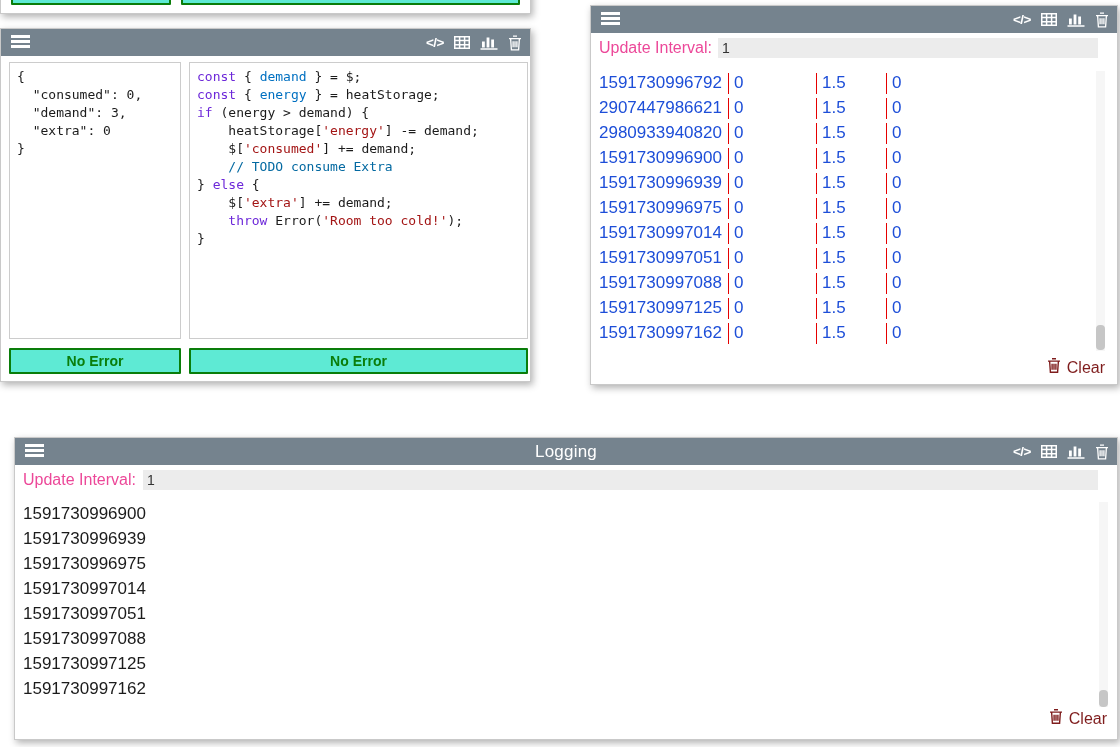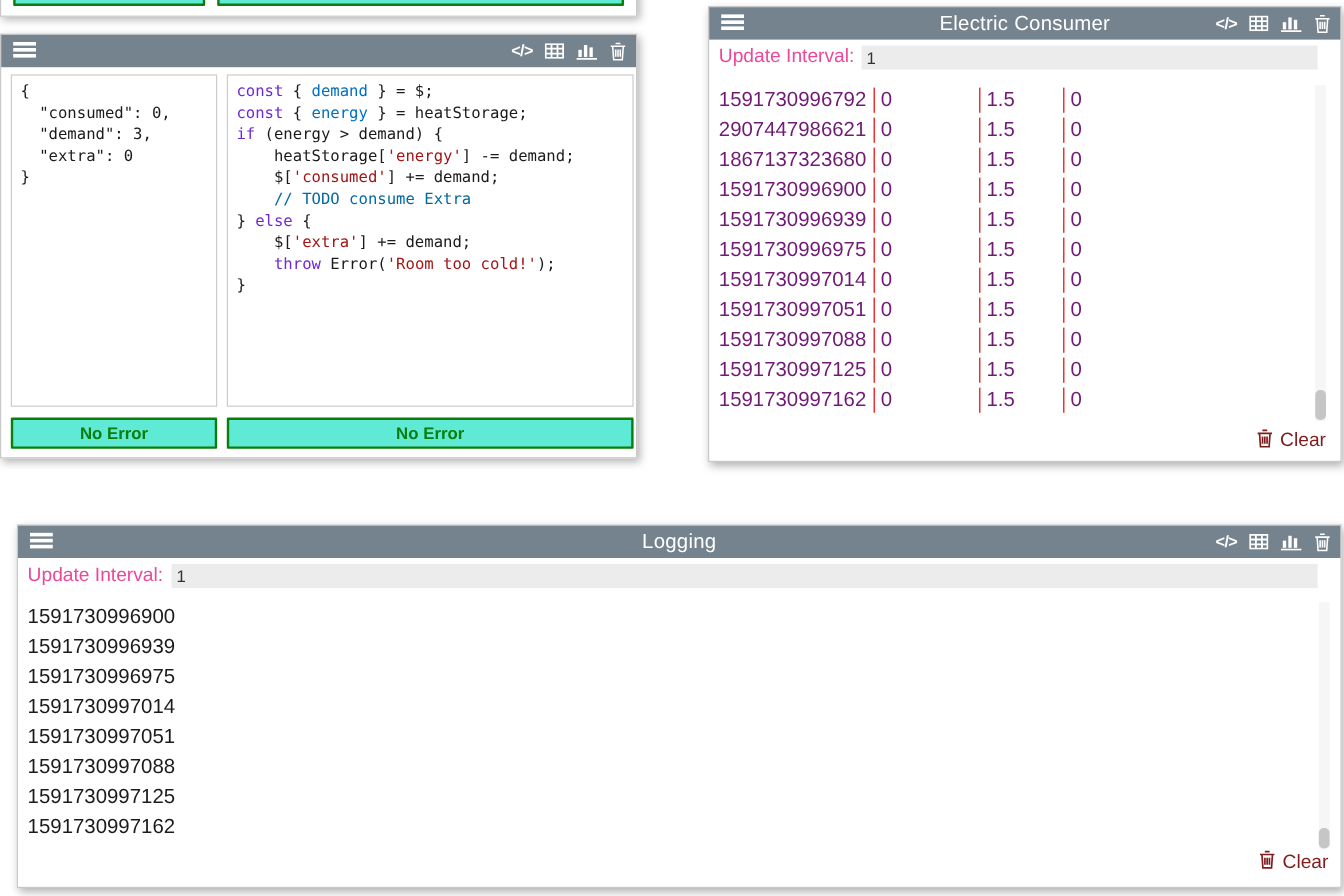--- a/index.html
+++ b/index.html
@@ -31,21 +31,21 @@
 
   .statusbtn { position: absolute; height: 26px; background: #5eead4; border: 2px solid #0a7d0a;
     color: #0a7d0a; font-weight: bold; font-size: 14px; text-align: center;
     line-height: 22px; border-radius: 1px; cursor: pointer; }
 
   .uilabel { position: absolute; font-size: 16px; color: #ec4899; }
   .uinput { position: absolute; height: 20px; background: #ececec; border: none;
     font-size: 14px; color: #333; padding: 0 4px; font-family: "Liberation Sans", sans-serif; }
 
   .erow { position: relative; height: 25px; }
-  .ecell { position: absolute; top: 2px; height: 21px; font-size: 17px; color: #701a75;
+  .ecell { position: absolute; top: 2px; height: 21px; font-size: 17px; color: #1d4ed8;
     padding-left: 5px; }
   .rb { border-left: 1px solid #e60000; }
   .c0 { left: 3px; border: none; }
   .c1 { left: 137px; width: 88px; }
   .c2 { left: 225px; width: 70px; }
   .c3 { left: 295px; width: 120px; }
 
   .lentry { height: 25px; line-height: 25px; font-size: 17px; color: #1b1b1b; padding-left: 8px; }
 
   .clearbtn { position: absolute; display: flex; align-items: center; gap: 6px;
@@ -102,21 +102,20 @@
   <div class="statusbtn" style="left:188px; top:319px; width:339px;">No Error</div>
 </div>
 
 <div class="panel" style="left:590px; top:5px; width:528px; height:380px;">
   <div class="phead">
     <div class="burger">
         <i></i>
         <i></i>
         <i></i>
       </div>
-    <div class="ptitle">Electric Consumer</div>
     <div class="picons">
       <span class="ic codeglyph">&lt;/&gt;</span>
       <span class="ic">
         <svg width="16" height="13" viewBox="0 0 16 13">
             <rect x="0.75" y="0.75" width="14.5" height="11.5" fill="none" stroke="currentColor" stroke-width="1.5"></rect>
             <path d="M0.75 4.6h14.5M0.75 8.7h14.5M5.6 0.75v11.5M10.6 0.75v11.5" stroke="currentColor" stroke-width="1.5" fill="none"></path>
           </svg>
       </span>
       <span class="ic">
         <svg width="18" height="15" viewBox="0 0 18 15">
@@ -142,21 +141,21 @@
         <span class="ecell c2 rb">1.5</span>
         <span class="ecell c3 rb">0</span>
       </div>
       <div class="erow">
         <span class="ecell c0">2907447986621</span>
         <span class="ecell c1 rb">0</span>
         <span class="ecell c2 rb">1.5</span>
         <span class="ecell c3 rb">0</span>
       </div>
       <div class="erow">
-        <span class="ecell c0">1867137323680</span>
+        <span class="ecell c0">2980933940820</span>
         <span class="ecell c1 rb">0</span>
         <span class="ecell c2 rb">1.5</span>
         <span class="ecell c3 rb">0</span>
       </div>
       <div class="erow">
         <span class="ecell c0">1591730996900</span>
         <span class="ecell c1 rb">0</span>
         <span class="ecell c2 rb">1.5</span>
         <span class="ecell c3 rb">0</span>
       </div>

